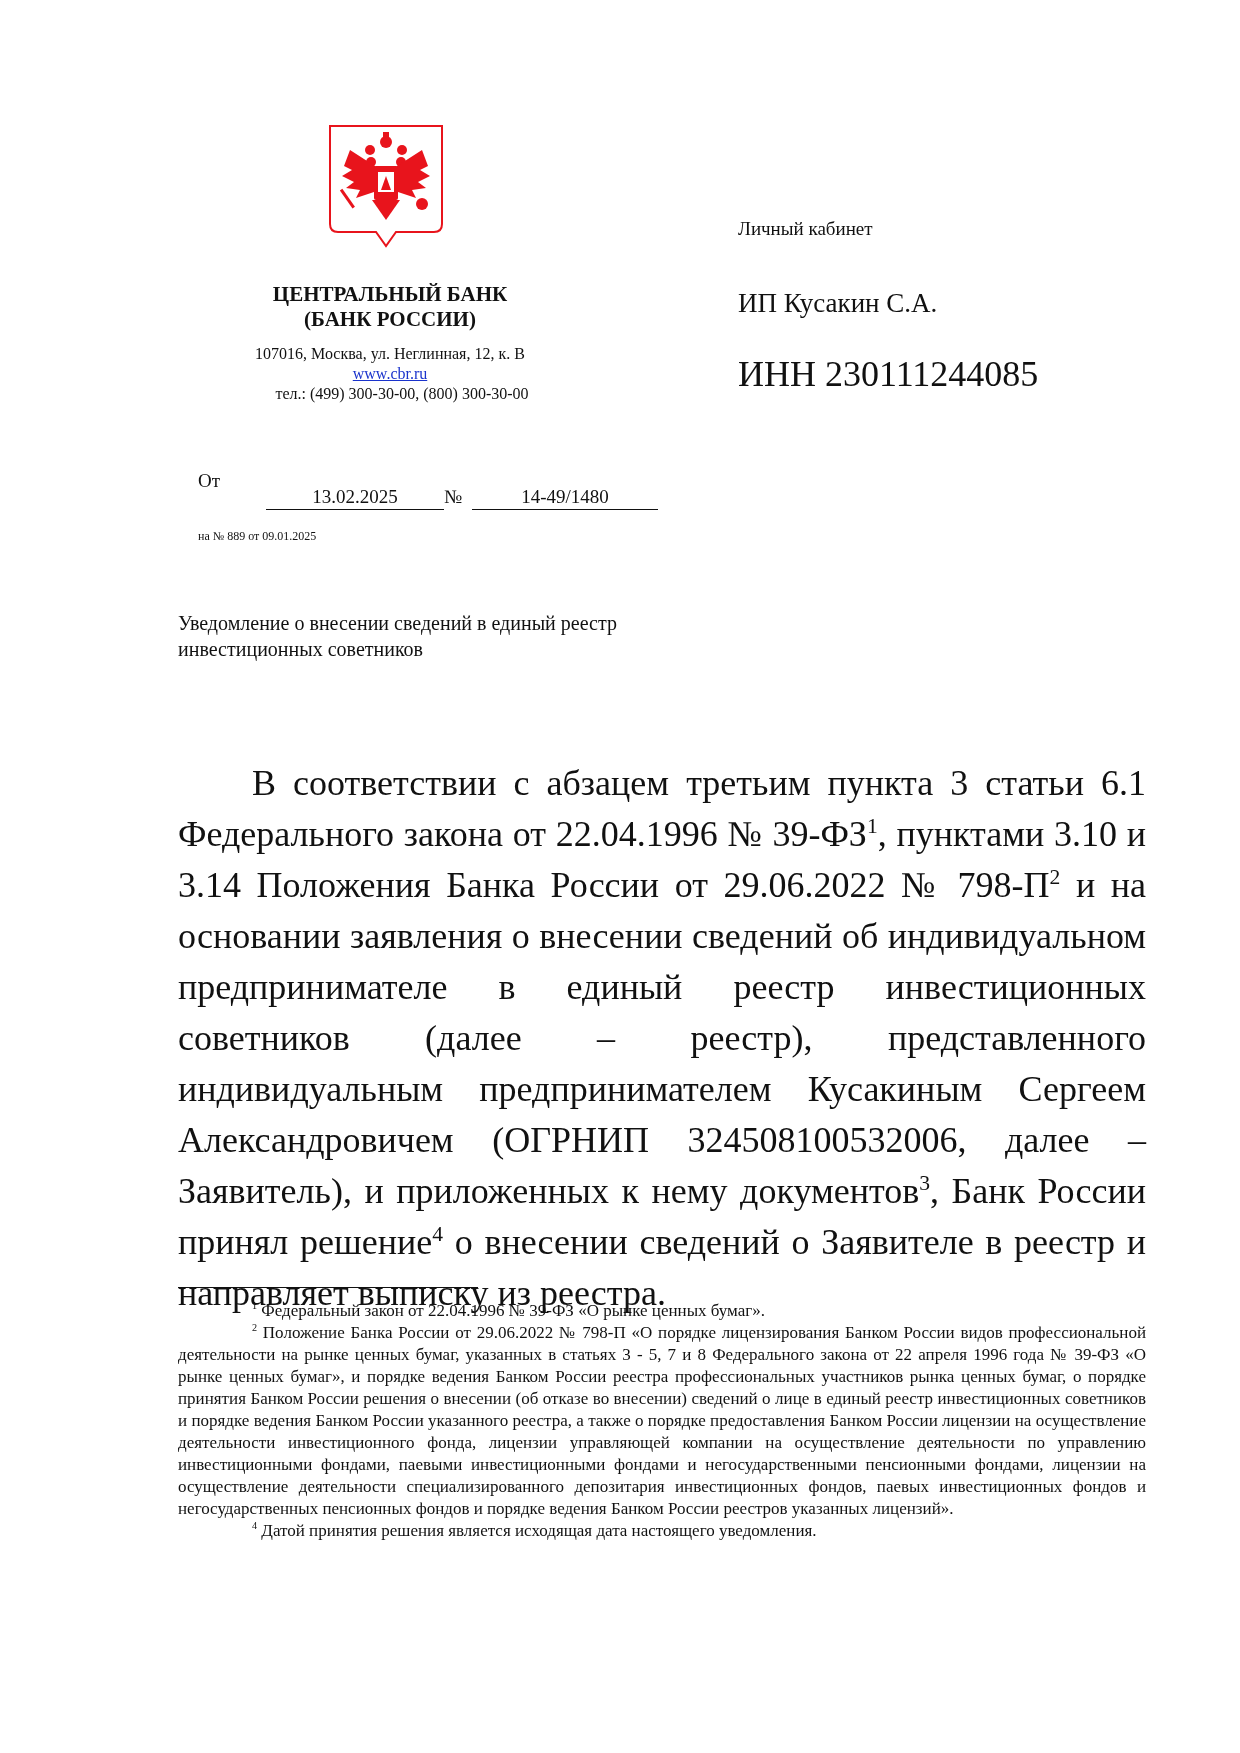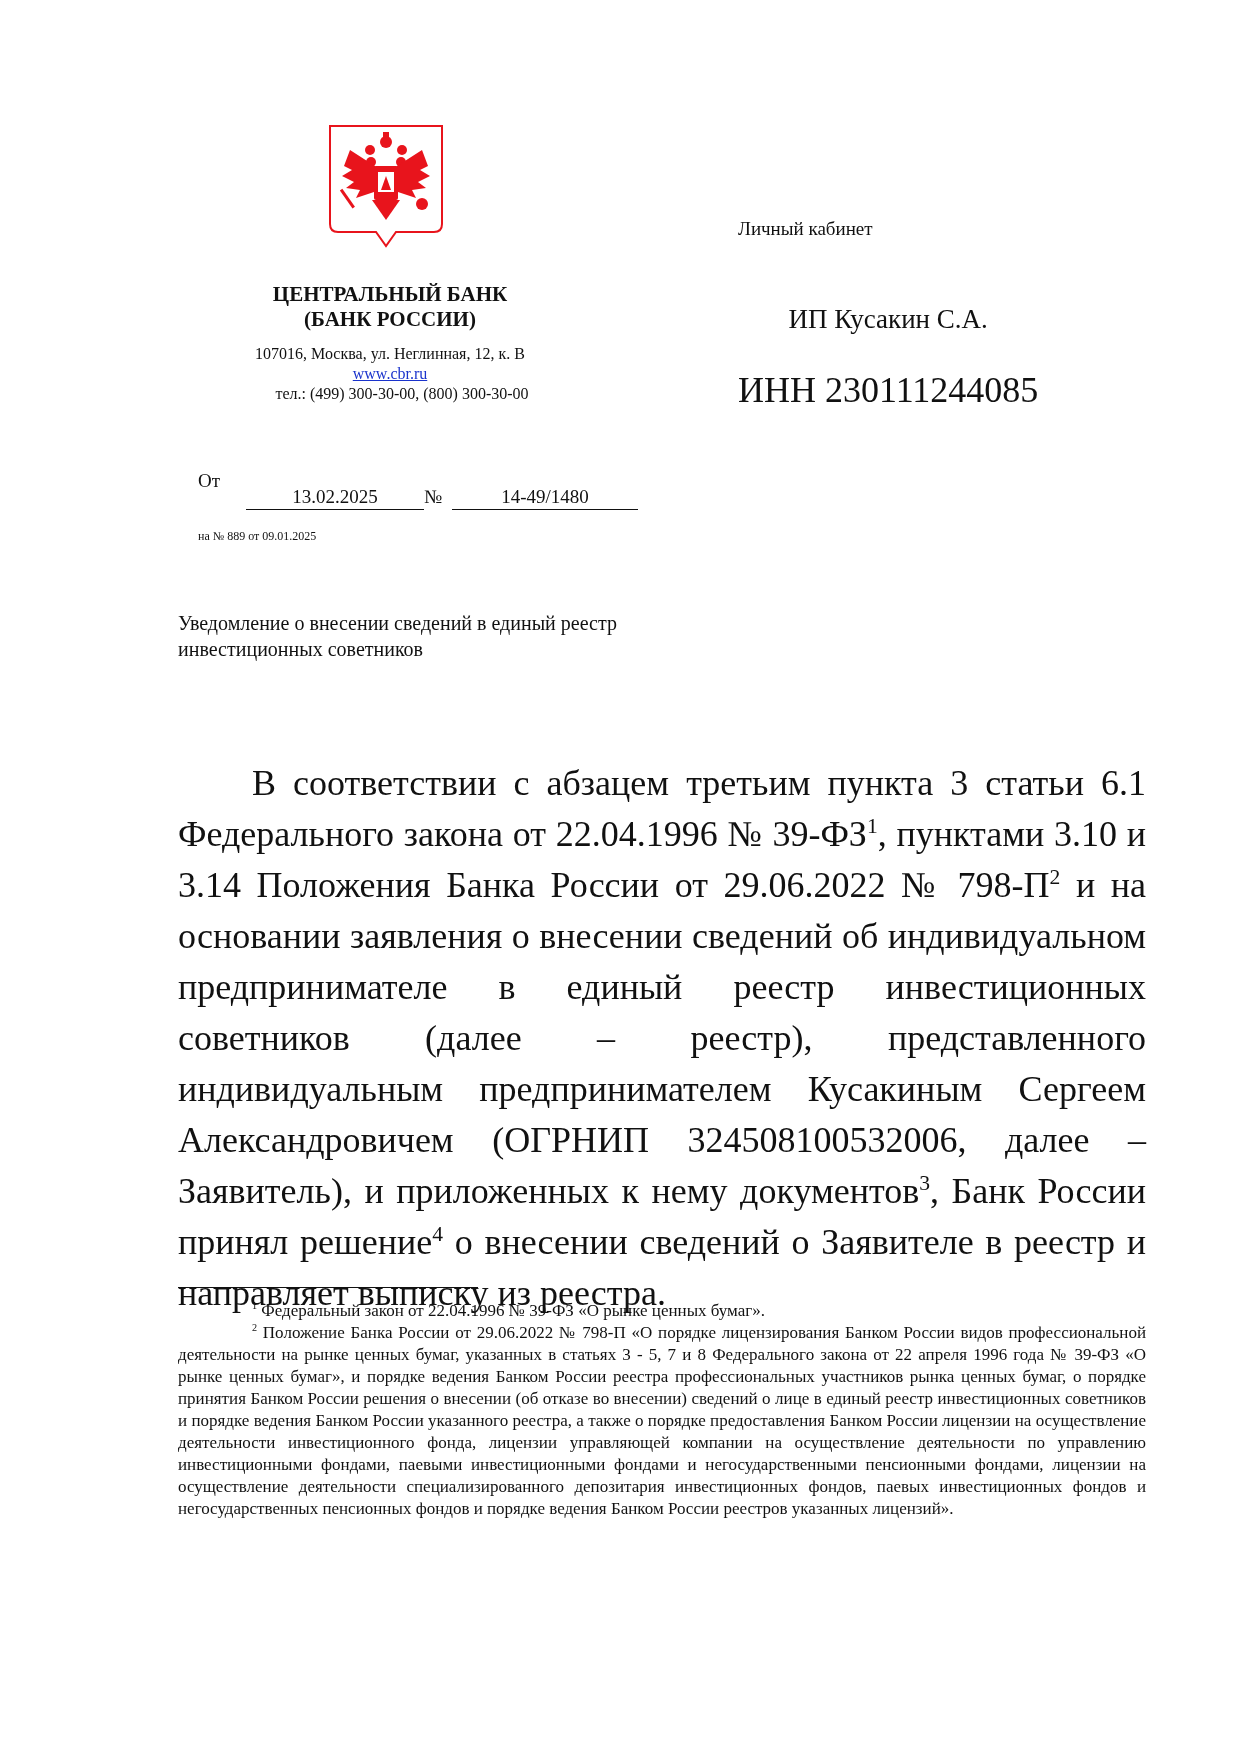--- a/index.html
+++ b/index.html
@@ -12,34 +12,34 @@
 
     
     #bank-block { left: 200px; top: 282px; width: 380px; text-align: center; }
     .bank-name { font-weight: bold; font-size: 21px; line-height: 25px; margin: 0; }
     .bank-addr { font-size: 16px; line-height: 20px; margin-top: 12px; }
     .bank-site { font-size: 16px; line-height: 20px; color: #1a33cc; text-decoration: underline; }
     .bank-phone { font-size: 16px; line-height: 20px; margin-left: 24px; }
 
     
     #from-label { left: 198px; top: 470px; font-size: 19px; }
-    #out-line { left: 246px; top: 488px; width: 392px; height: 22px; }
+    #out-line { left: 266px; top: 488px; width: 392px; height: 22px; }
     .uline { position: absolute; bottom: 0; border-bottom: 1px solid #111; }
     #out-date { position: absolute; left: 0; width: 178px; text-align: center; font-size: 19px; bottom: 2px; }
     #out-num-sign { position: absolute; left: 178px; font-size: 19px; bottom: 2px; }
     #out-num { position: absolute; left: 206px; width: 186px; text-align: center; font-size: 19px; bottom: 2px; }
     #reply-ref { left: 198px; top: 523px; font-size: 12px; margin-top: 6px; }
 
     
     #subject { left: 178px; top: 610px; width: 520px; font-size: 20px; line-height: 26px; }
 
     
     #addressee { left: 738px; top: 198px; }
     .addr-cabinet { font-size: 19px; margin-top: 20px; }
-    .addr-name { font-size: 27px; margin-top: 64px; text-align: center; }
+    .addr-name { font-size: 27px; margin-top: 48px; }
     .addr-inn { font-size: 36px; margin-top: 34px; }
 
     
     #body-text { left: 178px; top: 758px; width: 968px; font-size: 36px; line-height: 51px;
                  text-align: justify; text-indent: 74px; }
     sup { font-size: 60%; line-height: 0; }
 
     
     #fn-rule { left: 178px; top: 1287px; width: 300px; height: 0; border-top: 1.5px solid #111; }
     #footnotes { left: 178px; top: 1300px; width: 968px; font-size: 17px; line-height: 22px; }
@@ -103,13 +103,14 @@
   <div class="addr-name">ИП Кусакин С.А.</div>
   <div class="addr-inn">ИНН 230111244085</div>
 </div>
 
 <div id="body-text" class="abs"><span>В соответствии с абзацем третьим пункта 3 статьи 6.1 Федерального закона от 22.04.1996 № 39-ФЗ</span><sup>1</sup><span>, пунктами 3.10 и 3.14 Положения Банка России от 29.06.2022 № 798-П</span><sup>2</sup><span> и на основании заявления о внесении сведений об индивидуальном предпринимателе в единый реестр инвестиционных советников (далее – реестр), представленного индивидуальным предпринимателем Кусакиным Сергеем Александровичем (ОГРНИП 324508100532006, далее – Заявитель), и приложенных к нему документов</span><sup>3</sup><span>, Банк России принял решение</span><sup>4</sup><span> о внесении сведений о Заявителе в реестр и направляет выписку из реестра.</span></div>
 
 <div id="fn-rule" class="abs"></div>
 <div id="footnotes" class="abs">
   <p class="fn"><sup>1</sup><span> Федеральный закон от 22.04.1996 № 39-ФЗ «О рынке ценных бумаг».</span></p>
   <p class="fn"><sup>2</sup><span> Положение Банка России от 29.06.2022 № 798-П «О порядке лицензирования Банком России видов профессиональной деятельности на рынке ценных бумаг, указанных в статьях 3 - 5, 7 и 8 Федерального закона от 22 апреля 1996 года № 39-ФЗ «О рынке ценных бумаг», и порядке ведения Банком России реестра профессиональных участников рынка ценных бумаг, о порядке принятия Банком России решения о внесении (об отказе во внесении) сведений о лице в единый реестр инвестиционных советников и порядке ведения Банком России указанного реестра, а также о порядке предоставления Банком России лицензии на осуществление деятельности инвестиционного фонда, лицензии управляющей компании на осуществление деятельности по управлению инвестиционными фондами, паевыми инвестиционными фондами и негосударственными пенсионными фондами, лицензии на осуществление деятельности специализированного депозитария инвестиционных фондов, паевых инвестиционных фондов и негосударственных пенсионных фондов и порядке ведения Банком России реестров указанных лицензий».</span></p>
+  <p class="fn"><sup>4</sup><span> Датой принятия решения является исходящая дата настоящего уведомления.</span></p>
 </div>
 
 </body></html>

